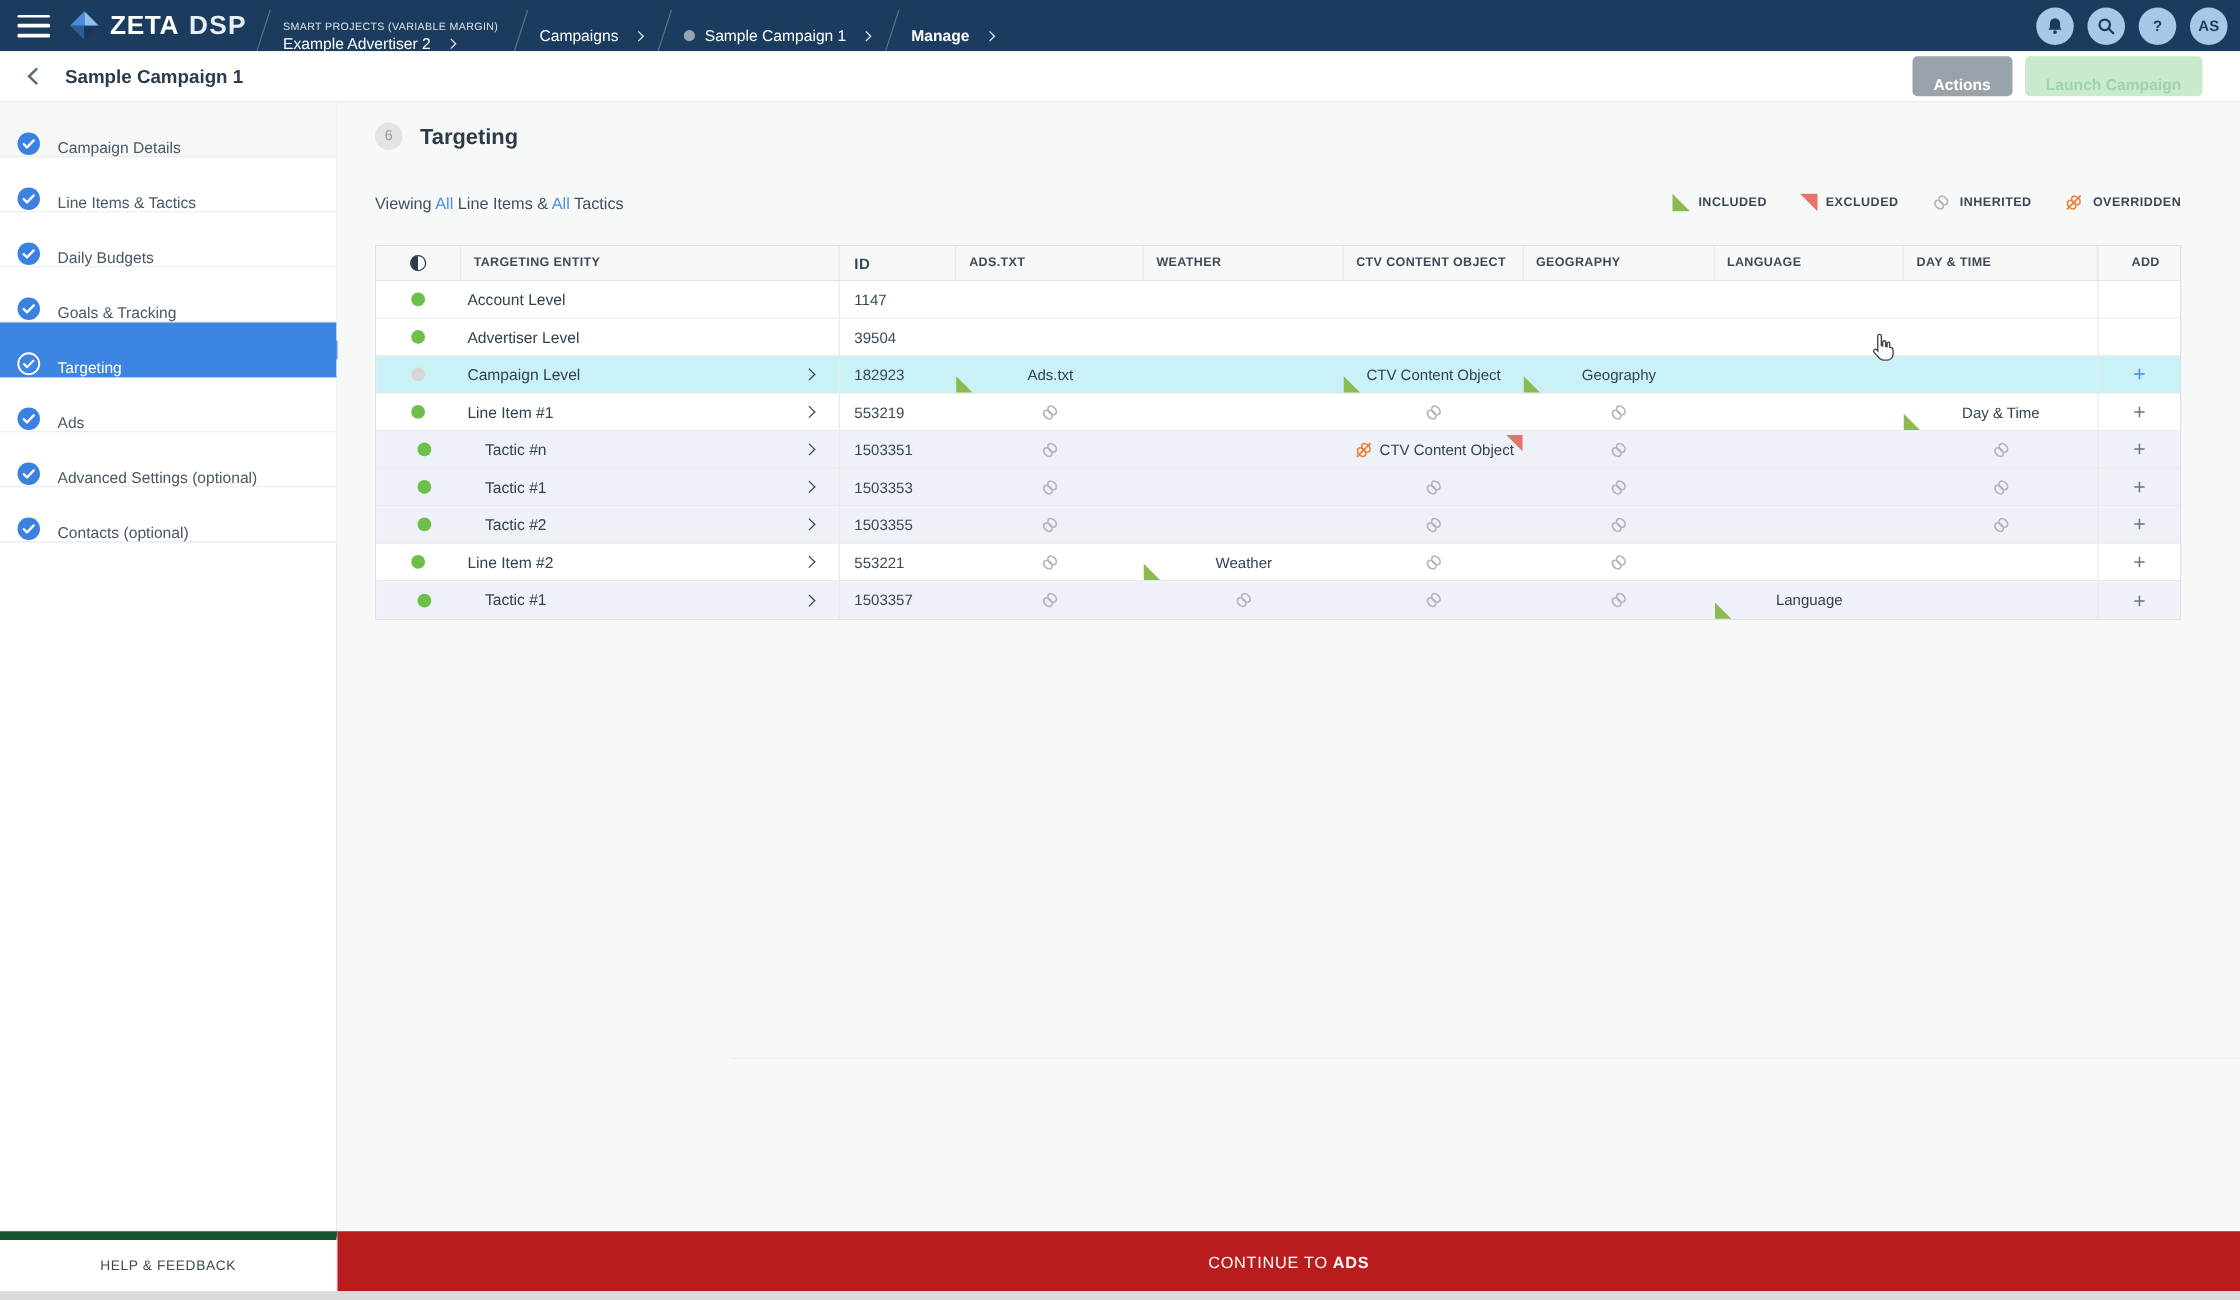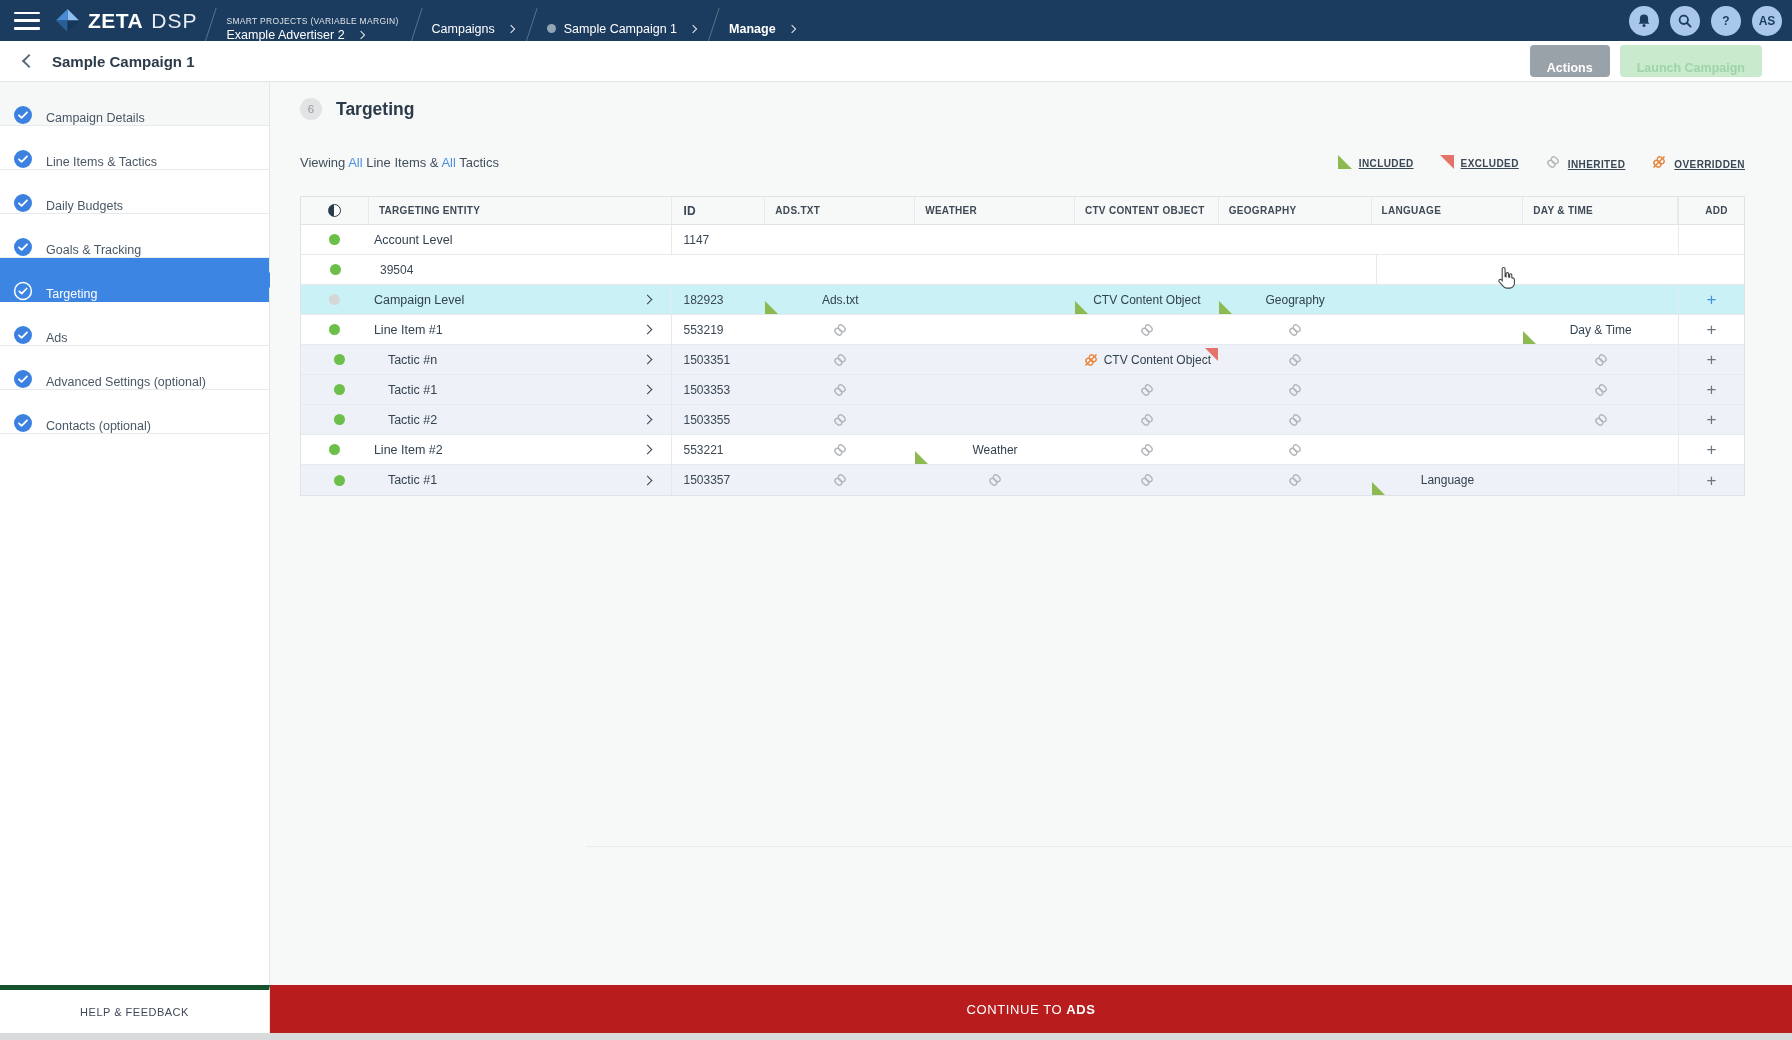--- a/index.html
+++ b/index.html
@@ -7,21 +7,21 @@
     font-family:"Liberation Sans", sans-serif; color:#3a4754; }
 
   
   .topbar { position:absolute; left:0; top:0; width:1792px; height:41px; background:#1b3c5e;
     display:flex; align-items:center; }
   .hamb { width:26px; height:18px; margin-left:14px; display:flex; flex-direction:column;
     justify-content:space-between; cursor:pointer; }
   .hamb span { display:block; height:2.5px; background:#fff; border-radius:1px; }
   .logo { display:flex; align-items:center; margin-left:14px; }
   .logo-zeta { color:#fff; font-weight:700; font-size:21px; letter-spacing:.5px; margin-left:7px; }
-  .logo-dsp  { color:#e8eef5; font-weight:400; font-size:21px; letter-spacing:1px; margin-left:8px; }
+  .logo-dsp  { color:#e8eef5; font-weight:700; font-size:21px; letter-spacing:1px; margin-left:8px; }
   .crumbs { display:flex; align-items:stretch; height:100%; margin-left:10px;margin-top:16px; }
   .divider { width:1px; height:100%; background:rgba(255,255,255,.28); transform:skewX(-18deg); margin:0 2px; }
   .crumb { display:flex; flex-direction:column; justify-content:center; padding:0 14px; color:#fff; }
   .crumb-eyebrow { font-size:8.5px; color:rgba(255,255,255,.85); letter-spacing:.3px; margin-bottom:2px; }
   .crumb-row { display:flex; align-items:center; }
   .crumb-label { font-size:12.5px; }
   .crumb-label.bold { font-weight:700; }
   .crumb-dot { width:9px; height:9px; border-radius:50%; background:#93a5b4; margin-right:8px; }
   .crumb-chev { width:6px; height:6px; border-top:1.5px solid rgba(255,255,255,.9);
     border-right:1.5px solid rgba(255,255,255,.9); transform:rotate(45deg); margin-left:13px; }
@@ -47,36 +47,36 @@
   .snav-item { height:44px; border-bottom:1px solid #e7eaec; display:flex; align-items:flex-end;
     cursor:pointer; position:relative; background:#fff; }
   .snav-item:first-child { background:#f6f7f7; }
   .snav-item .check { margin-left:13px; width:20px; height:20px; }
   .snav-label { font-size:12.5px; color:#4a5866; margin-left:13px; }
   .snav-item.active { background:#3d85e2; border-bottom-color:#3d85e2; }
   .snav-item.active .snav-label { color:#fff; }
   .snav-item.active::after { content:""; position:absolute; right:-8px; top:50%; margin-top:-8px;
     border-left:8px solid #3d85e2; border-top:8px solid transparent; border-bottom:8px solid transparent; }
   .help-footer { position:absolute; left:0; top:985px; width:270px; height:48px; background:#fff;
-    border-top:5px solid #14532d; border-right:1px solid #e3e6e9; display:flex; align-items:center;
+    border-top:7px solid #14532d; border-right:1px solid #e3e6e9; display:flex; align-items:center;
     justify-content:center; font-size:11px; letter-spacing:.5px; color:#3d4a56; cursor:pointer; }
 
   
   .main { position:absolute; left:270px; top:82px; width:1522px; height:903px; background:#f7f8f8; }
   .step-head { position:absolute; left:30px; top:16px; display:flex; align-items:center; }
   .step-circle { width:22px; height:22px; border-radius:50%; background:#e2e3e4; color:#97999c;
     font-size:11.5px; display:flex; align-items:center; justify-content:center; }
   .step-title { font-size:17.5px; font-weight:700; color:#2c3b49; margin-left:14px; }
   .viewrow { position:absolute; left:30px; top:72px; width:1445px; display:flex;
     align-items:center; justify-content:space-between; }
   .viewing { font-size:13px; color:#42505c; }
   .viewing a { color:#4a90e2; text-decoration:none; cursor:pointer; }
   .legend { display:flex; align-items:center; gap:26px; }
-  .leg-item { display:flex; align-items:flex-end; gap:7px; font-size:10px; font-weight:700;
-    color:#3a4754; letter-spacing:.4px;text-decoration:underline; }
+  .leg-item { display:flex; align-items:center; gap:7px; font-size:10px; font-weight:700;
+    color:#3a4754; letter-spacing:.4px; }
   .tri-inc { width:0; height:0; border-left:14px solid #8cba51; border-top:14px solid transparent; }
   .tri-exc { width:0; height:0; border-top:14px solid #e4746a; border-left:14px solid transparent; }
 
   
   .ttable { position:absolute; left:30px; top:114px; width:1445px; background:#fff;
     border:1px solid #dfe2e6; }
   .thead { display:flex; height:28px; background:#f7f8f8; border-bottom:1px solid #dfe2e6; }
   .th { display:flex; align-items:center; padding-left:10px; font-size:10px; font-weight:700;
     color:#3e4a56; letter-spacing:.3px; border-right:1px solid #e7eaec; }
   .th:last-child { border-right:none; }
@@ -341,20 +341,24 @@
           <div class="td c-language datacell"></div>
           <div class="td c-daytime datacell"></div>
        <div class="td c-add">
          
        </div>
      </div>
         <div class="trow">
        <div class="td c-status">
          <span class="dot green" style="margin-left:0px"></span>
        </div>
+       <div class="td c-entity">
+         <span class="elabel" style="padding-left:5px">Advertiser Level</span>
+
+       </div>
        <div class="td c-id">39504</div>
        <div class="td c-adstxt datacell"></div>
           <div class="td c-weather datacell"></div>
           <div class="td c-ctv datacell"></div>
           <div class="td c-geography datacell"></div>
           <div class="td c-language datacell"></div>
           <div class="td c-daytime datacell"></div>
        <div class="td c-add">
          
        </div>

